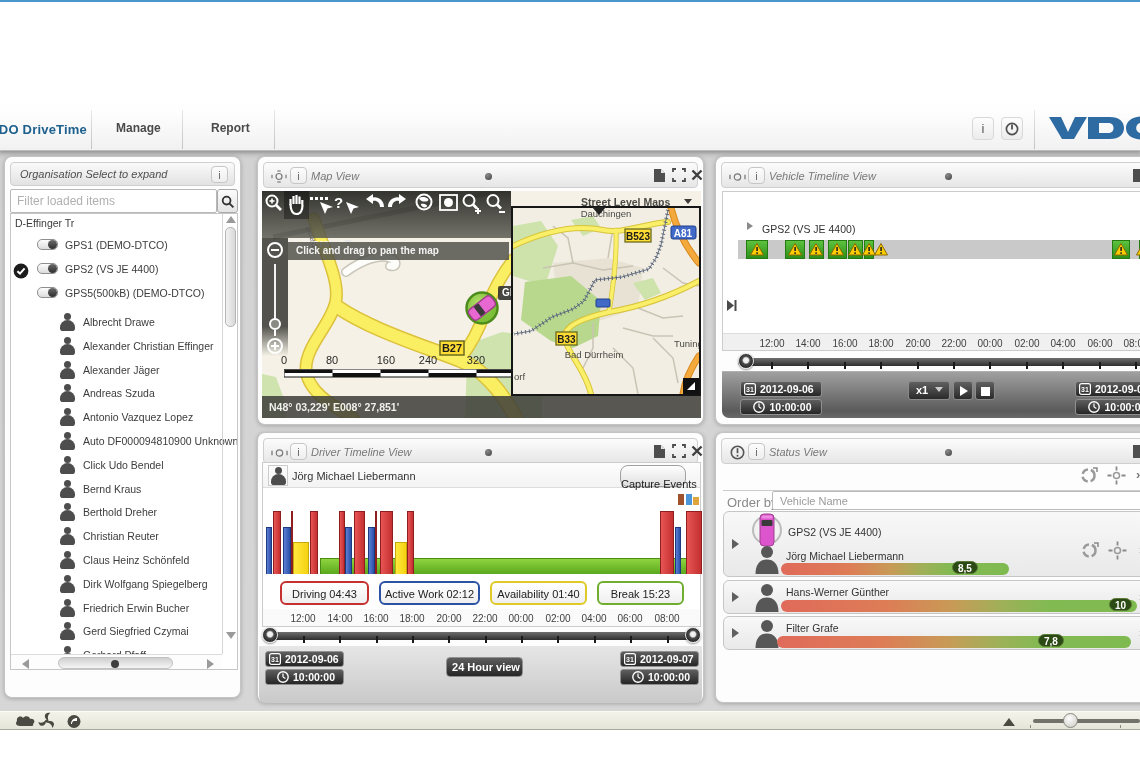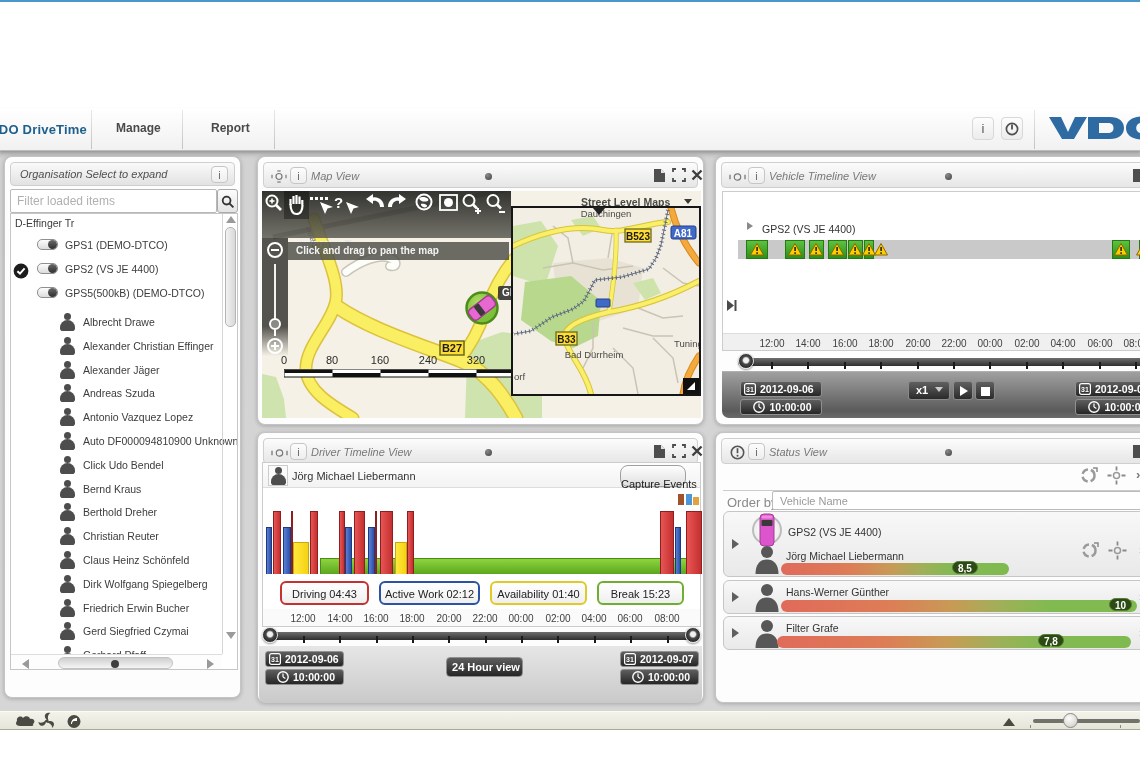--- a/index.html
+++ b/index.html
@@ -348,21 +348,21 @@
         <div style="position:absolute; left:9px; top:11px; width:8px; height:2px; background:#fff;"></div>
         <div style="position:absolute; left:12px; top:26px; width:2px; height:62px; background:#f2f2f2;"></div>
         <div class="wring" style="left:7px; top:80px; width:12px; height:12px; background:#8a8a85;"></div>
         <div style="position:absolute; left:12px; top:92px; width:2px; height:6px; background:#fff;"></div>
         <div class="wring" style="left:5px; top:100px; width:16px; height:16px;"></div>
         <div style="position:absolute; left:9px; top:107px; width:8px; height:2px; background:#fff;"></div>
         <div style="position:absolute; left:12px; top:104px; width:2px; height:8px; background:#fff;"></div>
       </div>
       <div class="sclbl" style="left:7px;">0</div>
       <div class="sclbl" style="left:55px;">80</div>
-      <div class="sclbl" style="left:103px;">160</div>
+      <div class="sclbl" style="left:103px;text-align:right;">160</div>
       <div class="sclbl" style="left:151px;">240</div>
       <div class="sclbl" style="left:199px;">320</div>
       <svg style="position:absolute; left:22px; top:178px;" width="242" height="9" viewBox="0 0 242 9">
         <rect x="0" y="0" width="241" height="8" fill="#fff" stroke="#111" stroke-width="1"></rect>
         <rect x="0.5" y="0.5" width="48" height="3.5" fill="#111"></rect>
           <rect x="96.5" y="0.5" width="48" height="3.5" fill="#111"></rect>
           <rect x="192.5" y="0.5" width="48" height="3.5" fill="#111"></rect>
         <rect x="48.5" y="4" width="48" height="4" fill="#111"></rect>
           <rect x="144.5" y="4" width="48" height="4" fill="#111"></rect>
       </svg>
@@ -410,20 +410,21 @@
           <rect x="83" y="91" width="14" height="8" rx="1" fill="#4169c8" stroke="#23408e"></rect>
           <text x="93" y="9" font-size="9.5" fill="#4a4a48" text-anchor="middle">Dauchingen</text>
           <text x="81" y="150" font-size="9.5" fill="#4a4a48" text-anchor="middle">Bad Dürrheim</text>
           <text x="161" y="139" font-size="9.5" fill="#4a4a48">Tuning</text>
           <text x="1" y="172" font-size="9.5" fill="#4a4a48">orf</text>
           <rect x="170" y="170" width="16" height="16" fill="#111"></rect>
           <path d="M182,174 L182,182 L174,182 Z" fill="#fff"></path>
         </svg>
       </div>
       <div id="insettri"></div>
+      <div id="coordbar">N48° 03,229' E008° 27,851'</div>
     </div>
   </div>
   <div class="panel" id="vehpanel">
     <div class="tbar">
       <svg class="ticon" style="left:7px; top:9px;" width="17" height="10" viewBox="0 0 17 10">
           <circle cx="8.5" cy="5" r="3.2" fill="none" stroke="#787878" stroke-width="1.2"></circle>
           <line x1="1" y1="2.8" x2="1" y2="7.2" stroke="#787878" stroke-width="1.3"></line>
           <line x1="16" y1="2.8" x2="16" y2="7.2" stroke="#787878" stroke-width="1.3"></line>
         </svg>
       <div class="ibtn" style="left:26px;">i</div>

